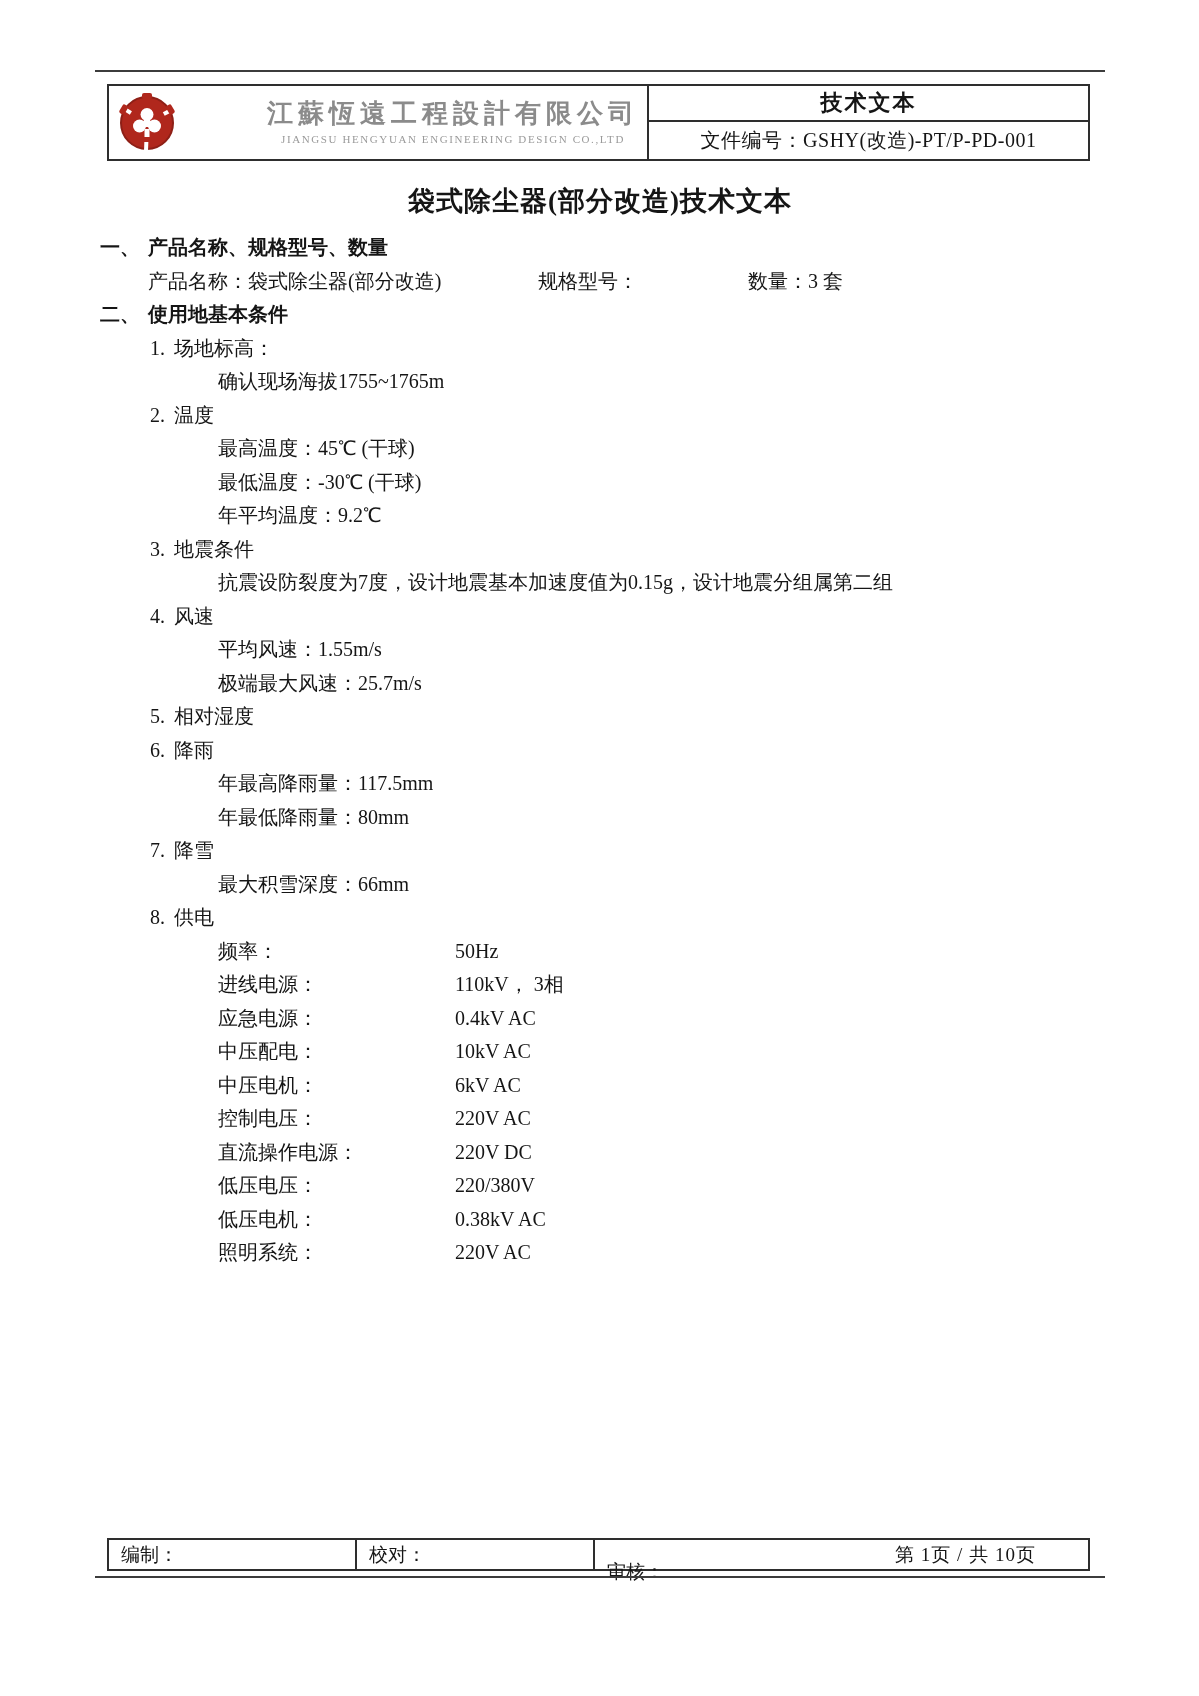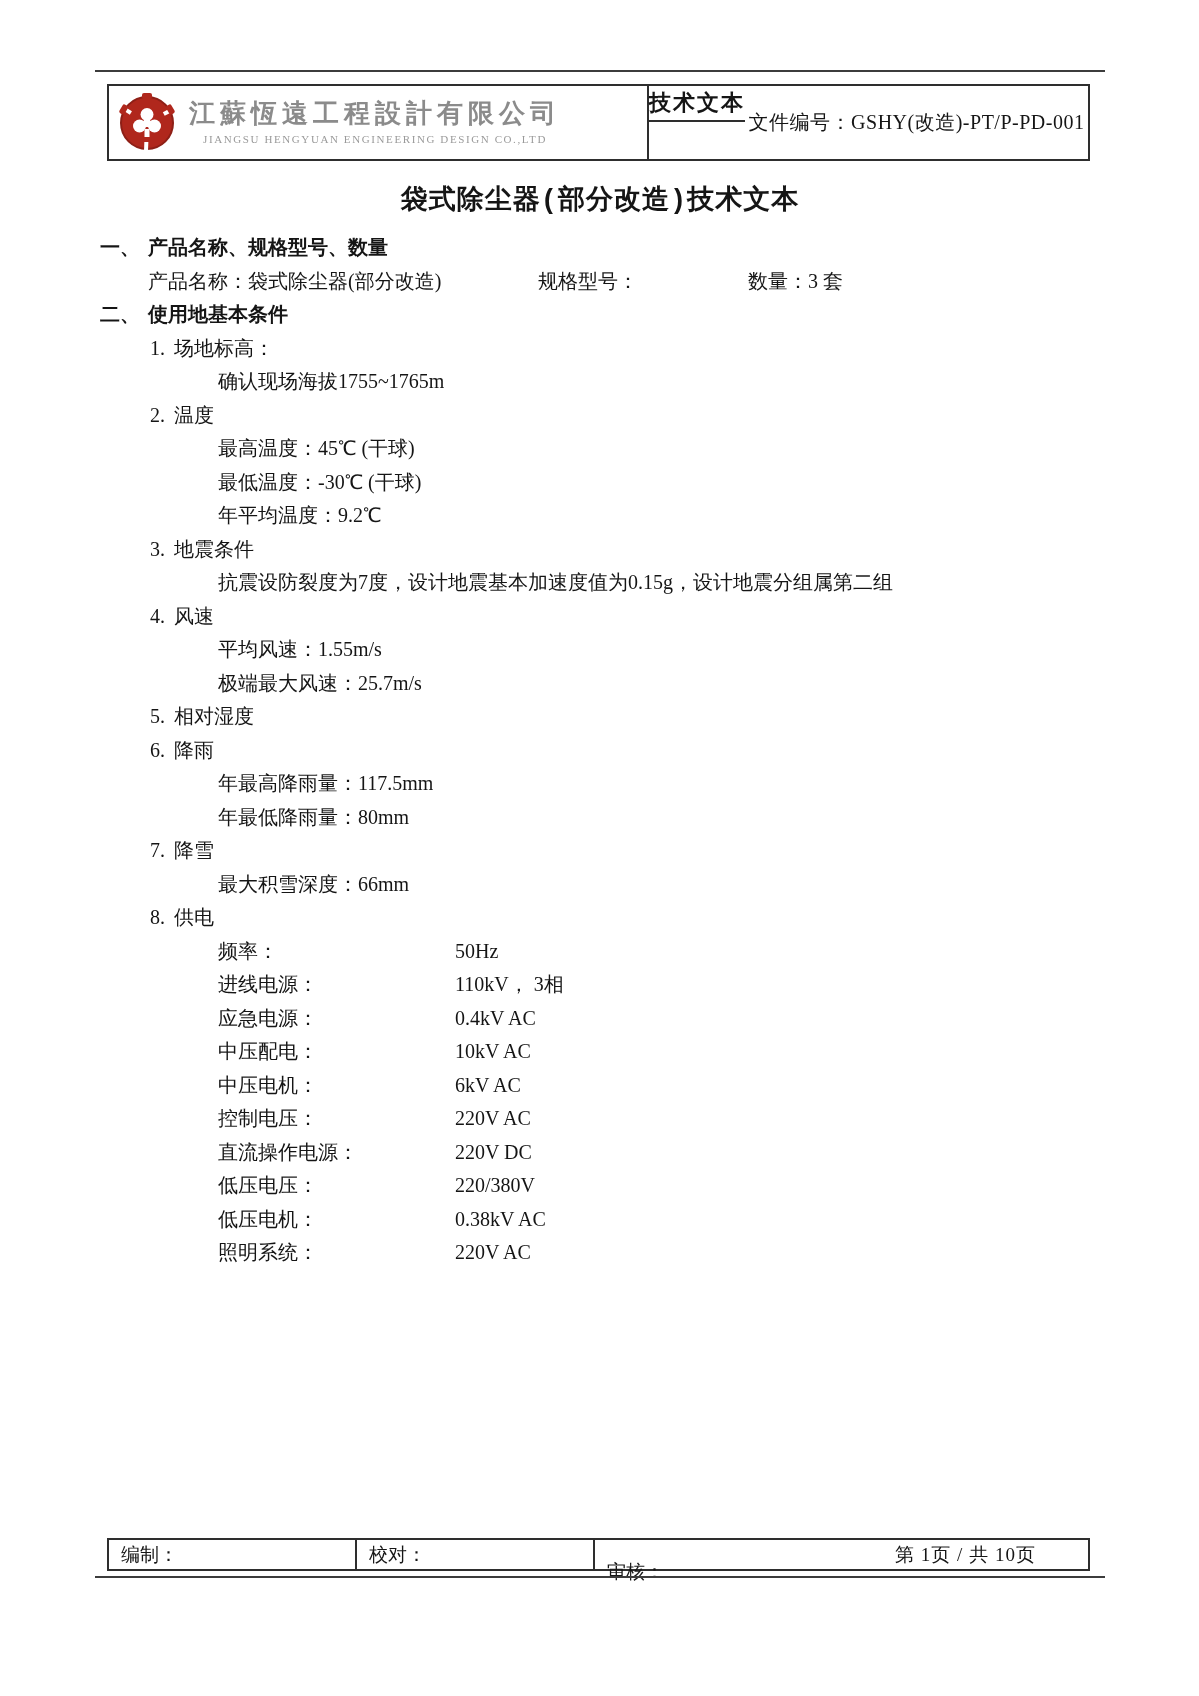--- a/index.html
+++ b/index.html
@@ -8,37 +8,37 @@
   .page { position:relative; width:1199px; height:1696px; background:#fff; overflow:hidden; margin:0 auto; }
 
   
   .top-rule    { position:absolute; top:70px;  left:95px; width:1010px; height:2px; background:#3c3c3c; }
   .bottom-rule { position:absolute; top:1576px; left:95px; width:1010px; height:2px; background:#3c3c3c; }
 
   
   .header-table { position:absolute; top:84px; left:107px; width:983px; height:77px;
                   border:2px solid #2e2e2e; display:flex; background:#fff; }
   .header-left  { width:540px; border-right:2px solid #2e2e2e; display:flex;
-                  align-items:center; justify-content:flex-start; gap:12px; padding:4px 8px; }
+                  align-items:center; justify-content:space-between; gap:12px; padding:4px 8px; }
   .logo-wrap { width:60px; height:60px; flex:0 0 auto; }
   .company-text { display:flex; flex-direction:column; align-items:center; }
   .company-cn { font-size:26px; line-height:30px; color:#8b8b8b; font-weight:bold;
                 letter-spacing:5px; white-space:nowrap; }
   .company-en { font-size:11px; line-height:14px; color:#9a9a9a; letter-spacing:1.6px;
                 margin-top:3px; white-space:nowrap; font-family:"Liberation Serif", serif; }
-  .header-right { flex:1; display:flex; flex-direction:row; }
+  .header-right { flex:1; display:flex; flex-direction:column; }
   .doc-type { height:36px; border-bottom:2px solid #2e2e2e; display:flex; align-items:center;
               justify-content:center; font-family:"Liberation Sans", sans-serif;
               font-weight:bold; font-size:22px; letter-spacing:2px; }
   .doc-no   { flex:1; display:flex; align-items:center; justify-content:center;
               font-size:20px; letter-spacing:0.5px; white-space:nowrap; }
 
   
   .content { position:absolute; top:180px; left:100px; width:1000px; font-size:20px; }
-  .title { text-align:center; font-family:Liberation Mono, monospace; font-weight:bold;
+  .title { text-align:center; font-family:Liberation Serif, serif; font-weight:bold;
            font-size:27px; line-height:42px; margin-bottom:9px; letter-spacing:1px; }
   .line { line-height:33.5px; height:33.5px; white-space:nowrap; }
   .sec-heading { display:flex; font-family:"Liberation Sans", sans-serif;
                  font-weight:bold; font-size:20px; }
   .sec-num { width:48px; flex:0 0 auto; }
   .prod-row { padding-left:48px; display:flex; }
   .prod-name { width:390px; flex:0 0 auto; }
   .prod-spec { width:210px; flex:0 0 auto; }
   .item-head { padding-left:50px; display:flex; }
   .item-no   { width:24px; flex:0 0 auto; }

